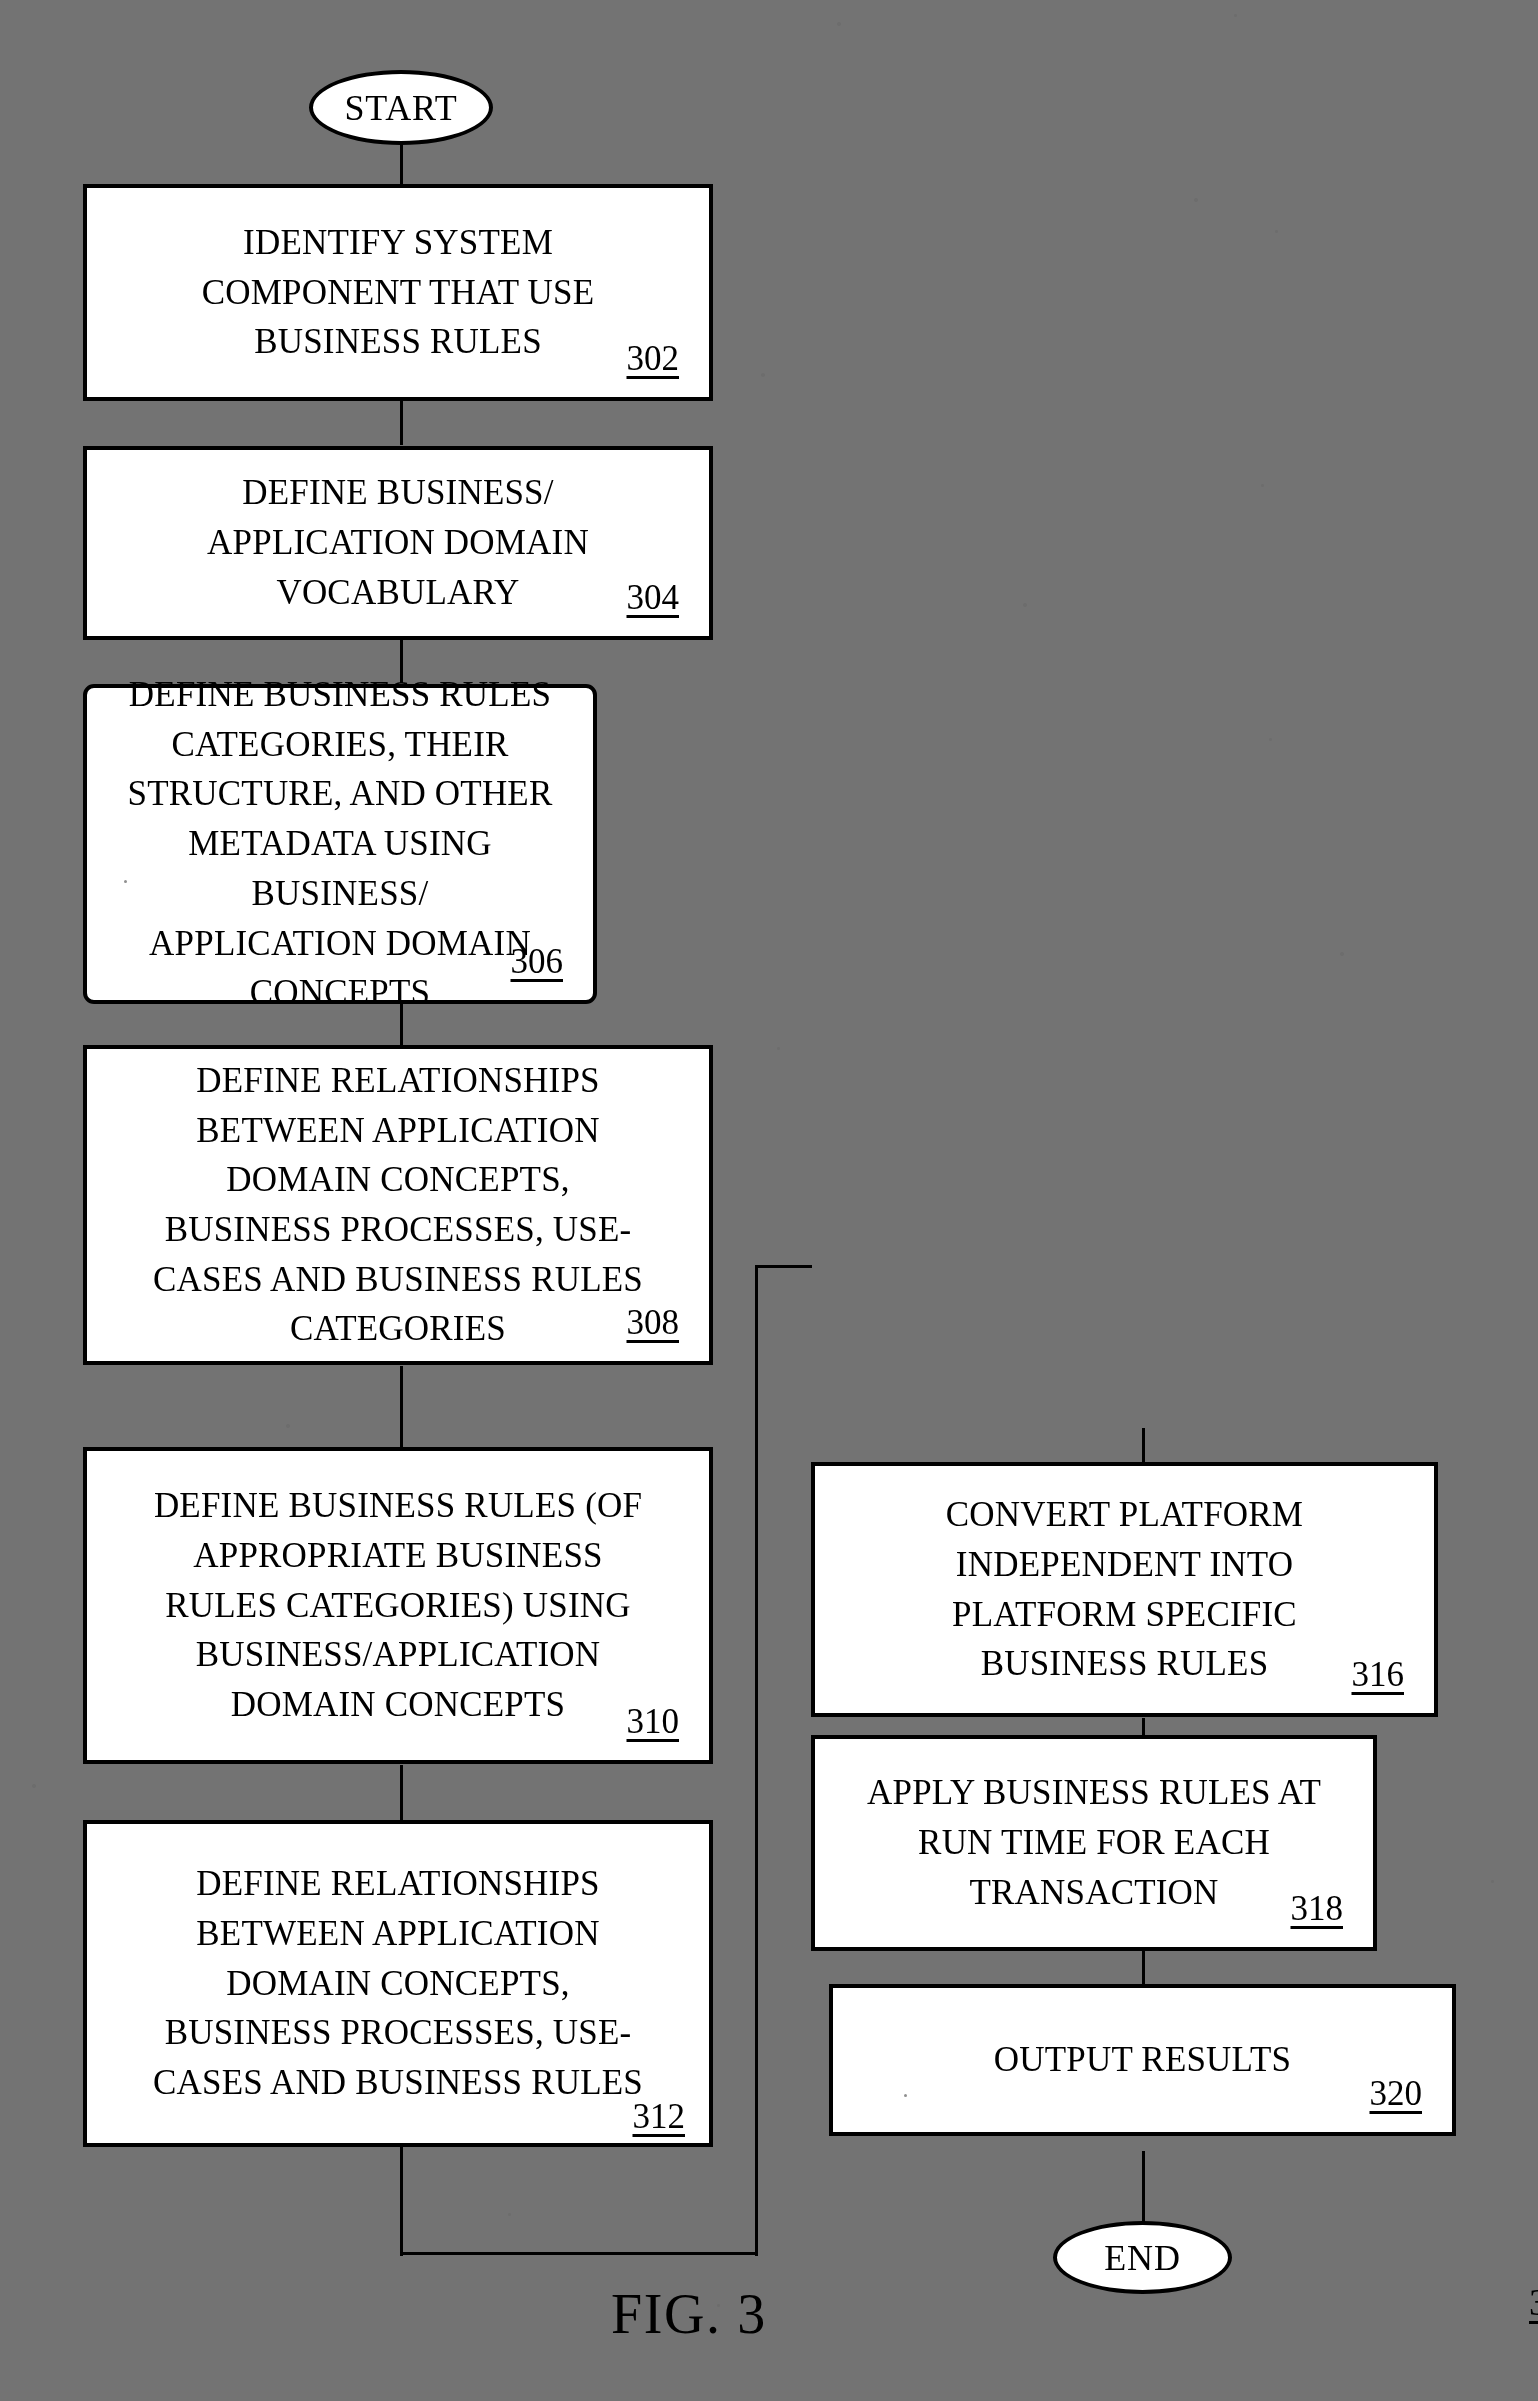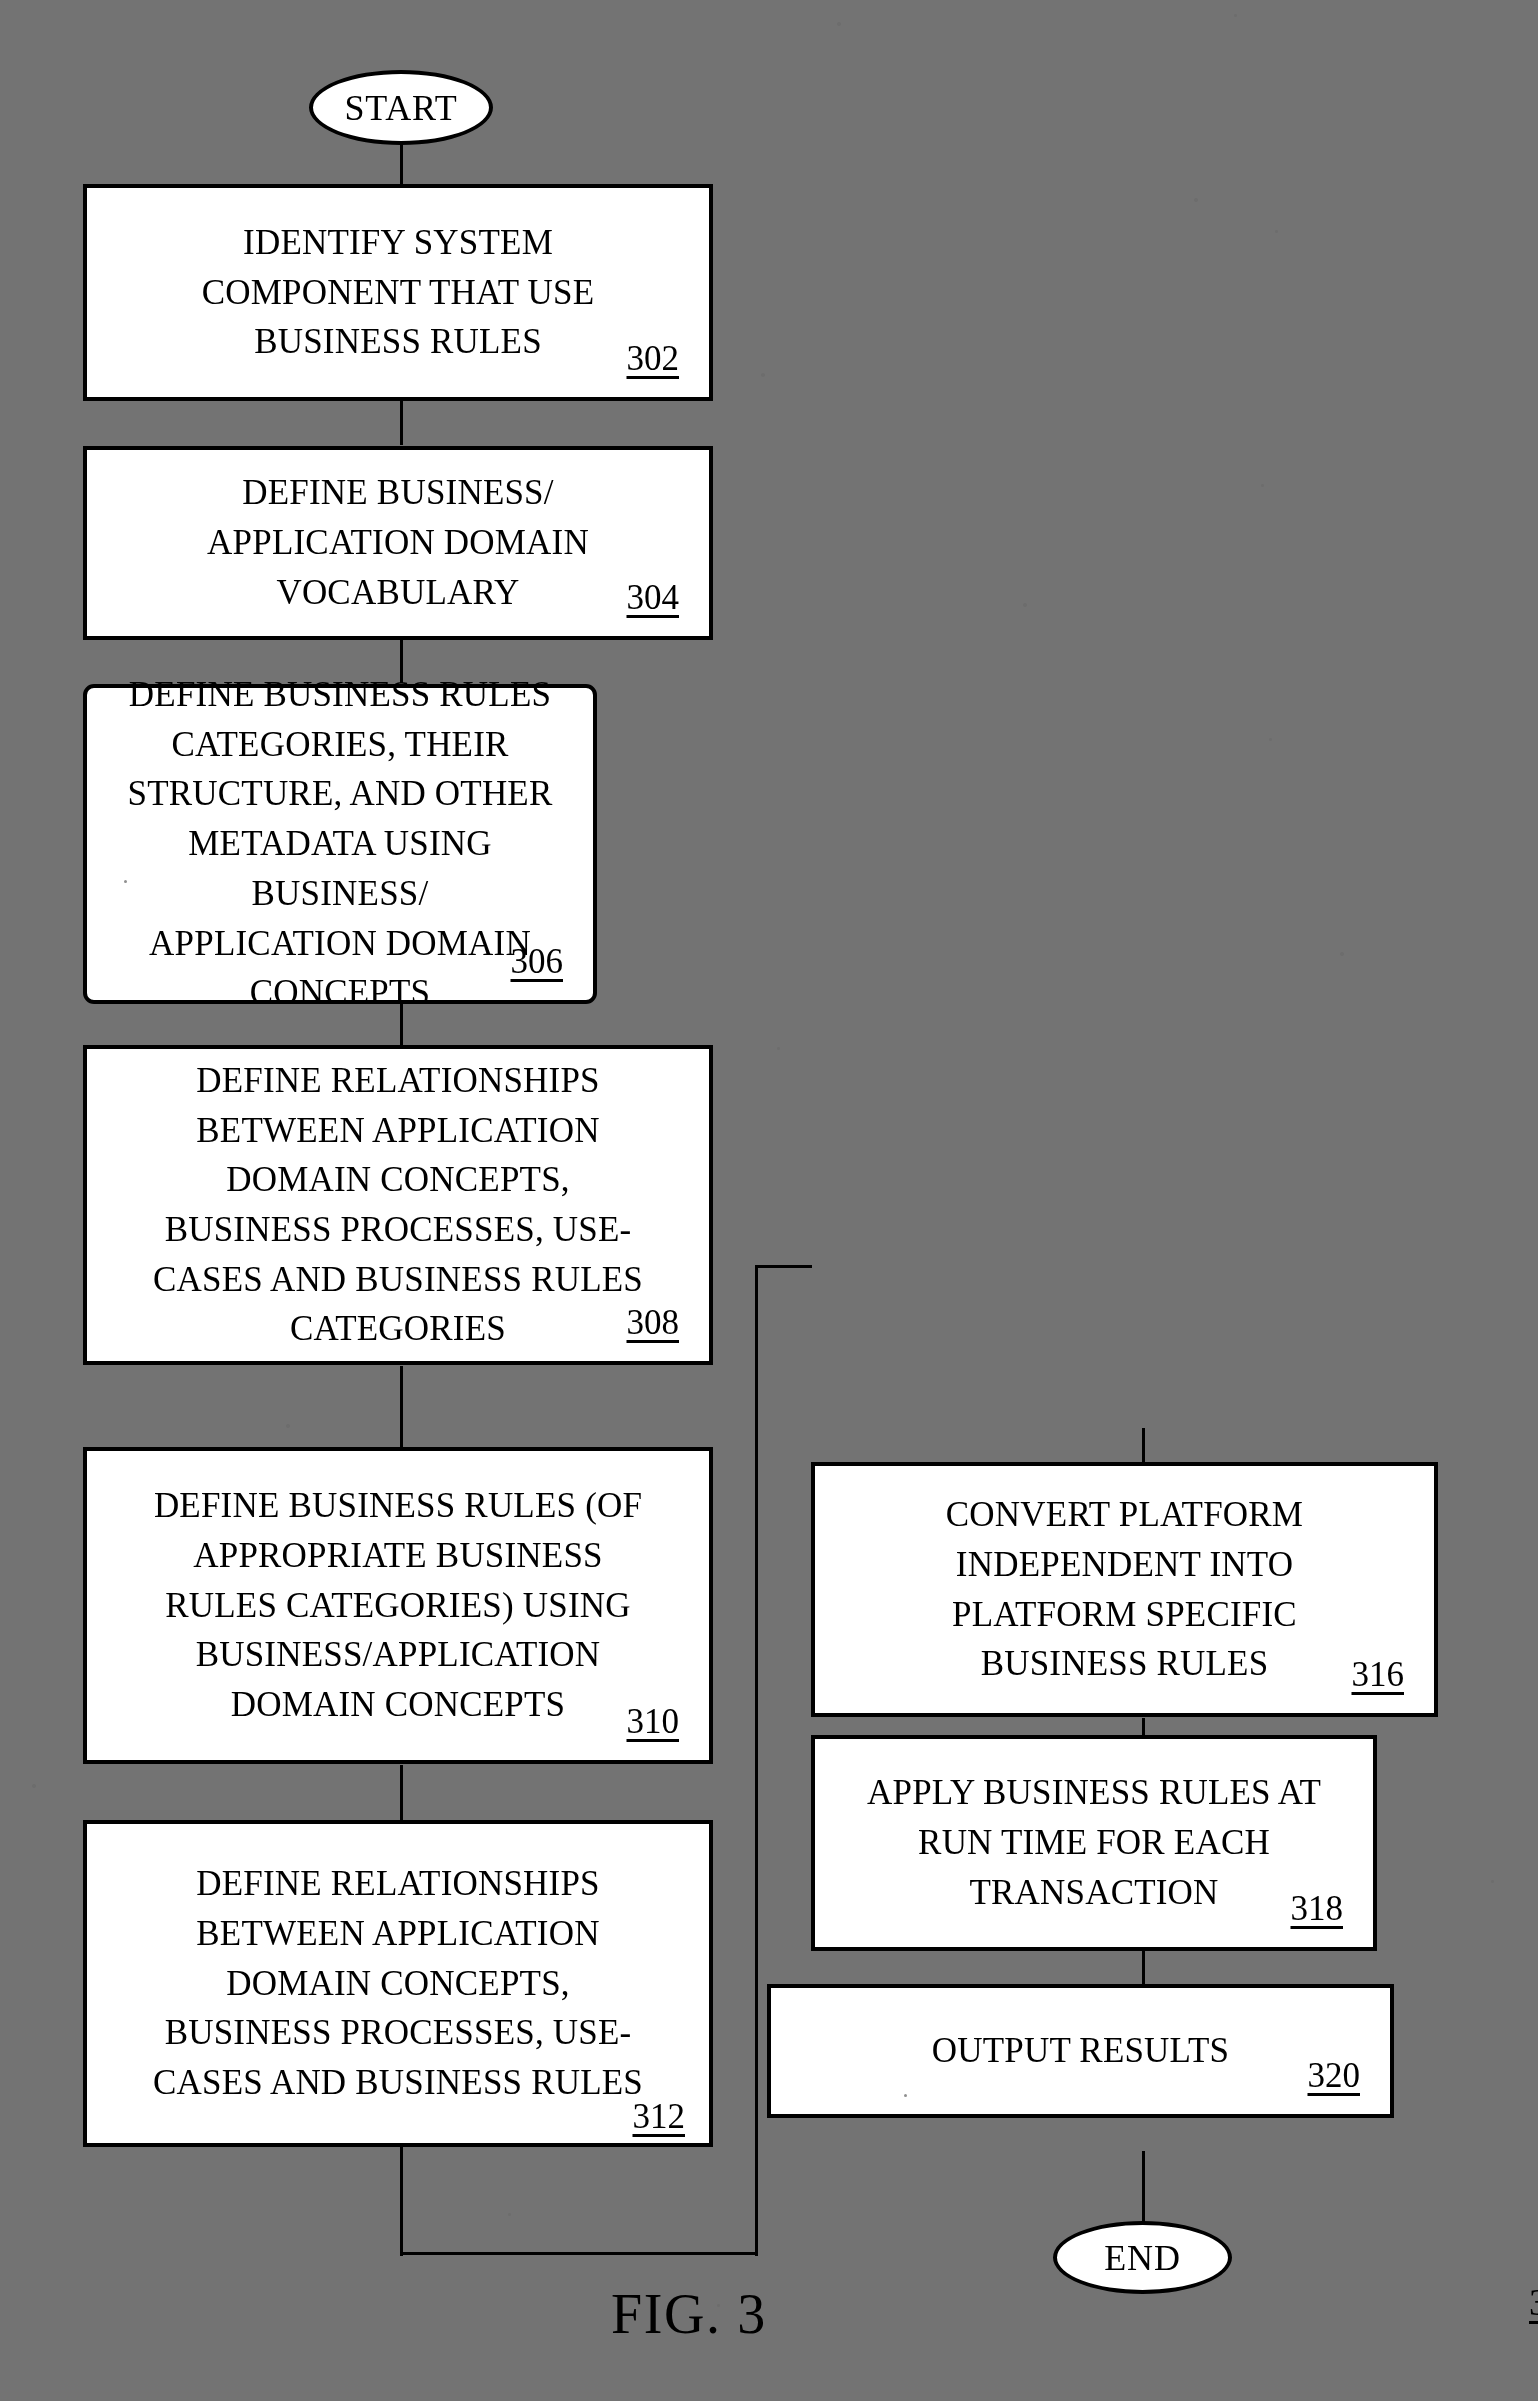--- a/index.html
+++ b/index.html
@@ -190,21 +190,21 @@
 
   <div class="node" style="left:811px; top:1735px; width:566px; height:216px;">
     <div class="body">APPLY BUSINESS RULES AT
 RUN TIME FOR EACH
 TRANSACTION</div>
     <span class="ref br">318</span>
   </div>
 
   <div class="conn vline" style="left:1142px; top:1951px; height:33px;"></div>
 
-  <div class="node" style="left:767px; top:1984px; width:627px; height:134px;">
+  <div class="node" style="left:829px; top:1984px; width:627px; height:152px;">
     <div class="body">OUTPUT RESULTS</div>
     <span class="ref br">320</span>
   </div>
 
   <div class="conn vline" style="left:1142px; top:2151px; height:71px;"></div>
 
   <div class="terminator" style="left:1053px; top:2221px; width:179px; height:73px;">
     <span>END</span>
   </div>
 

